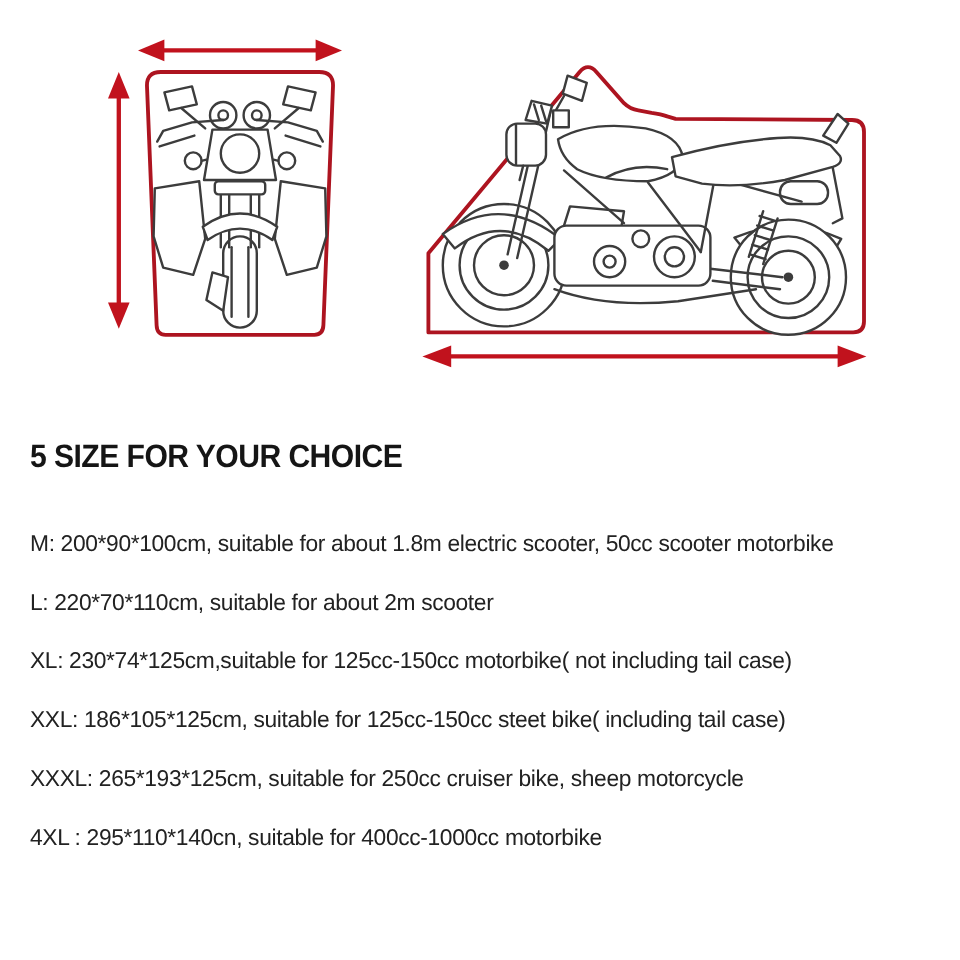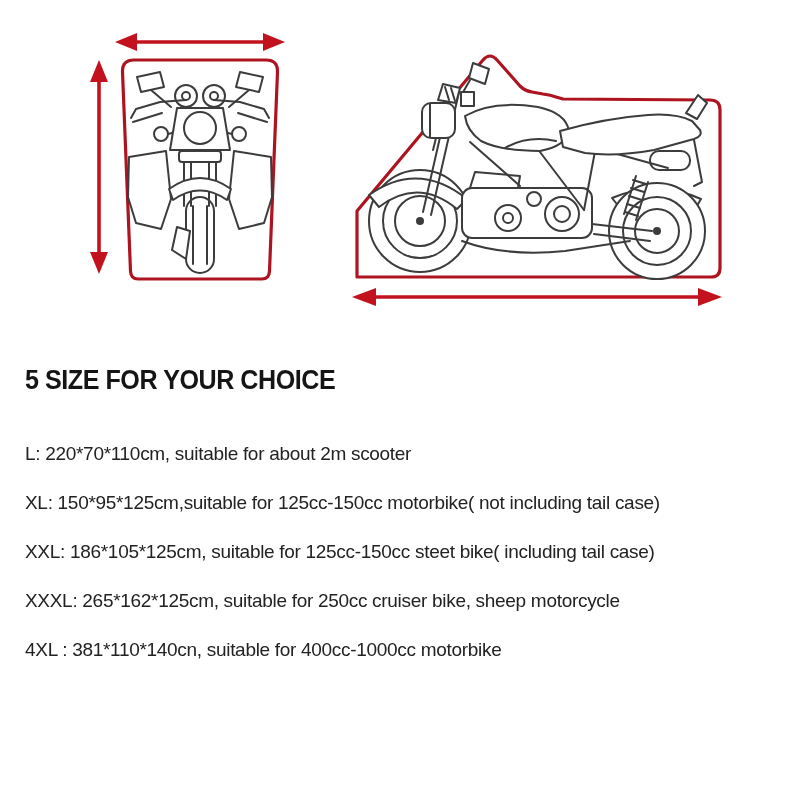--- a/index.html
+++ b/index.html
@@ -156,20 +156,21 @@
         <line class="shaft" x1="374" y1="297" x2="700" y2="297"></line>
         <polygon class="head" points="352,297 376,288 376,306"></polygon>
         <polygon class="head" points="722,297 698,288 698,306"></polygon>
       </g>
     </g>
   </svg>
 
   <h1 class="page-title">5 SIZE FOR YOUR CHOICE</h1>
 
   <div class="sizes">
+    <p>M: 200*90*100cm, suitable for about 1.8m electric scooter, 50cc scooter motorbike</p>
     <p>L: 220*70*110cm, suitable for about 2m scooter</p>
-    <p>XL: 150*95*125cm,suitable for 125cc-150cc motorbike( not including tail case)</p>
+    <p>XL: 230*74*125cm,suitable for 125cc-150cc motorbike( not including tail case)</p>
     <p>XXL: 186*105*125cm, suitable for 125cc-150cc steet bike( including tail case)</p>
-    <p>XXXL: 265*162*125cm, suitable for 250cc cruiser bike, sheep motorcycle</p>
-    <p>4XL : 381*110*140cn, suitable for 400cc-1000cc motorbike</p>
+    <p>XXXL: 265*193*125cm, suitable for 250cc cruiser bike, sheep motorcycle</p>
+    <p>4XL : 295*110*140cn, suitable for 400cc-1000cc motorbike</p>
   </div>
 
 </div>
 
 </body></html>

